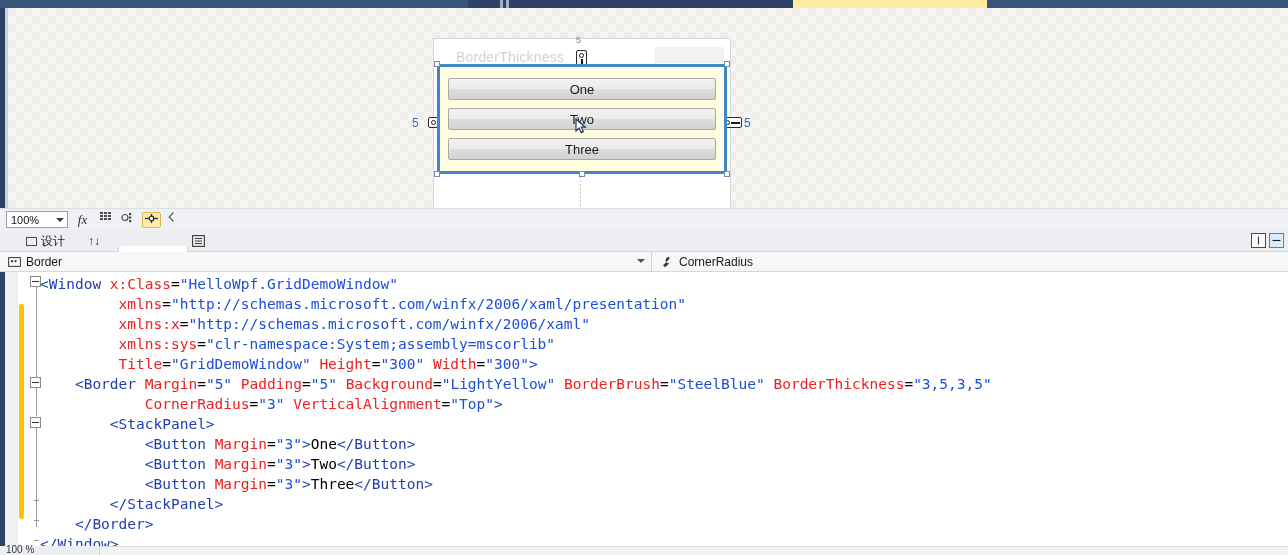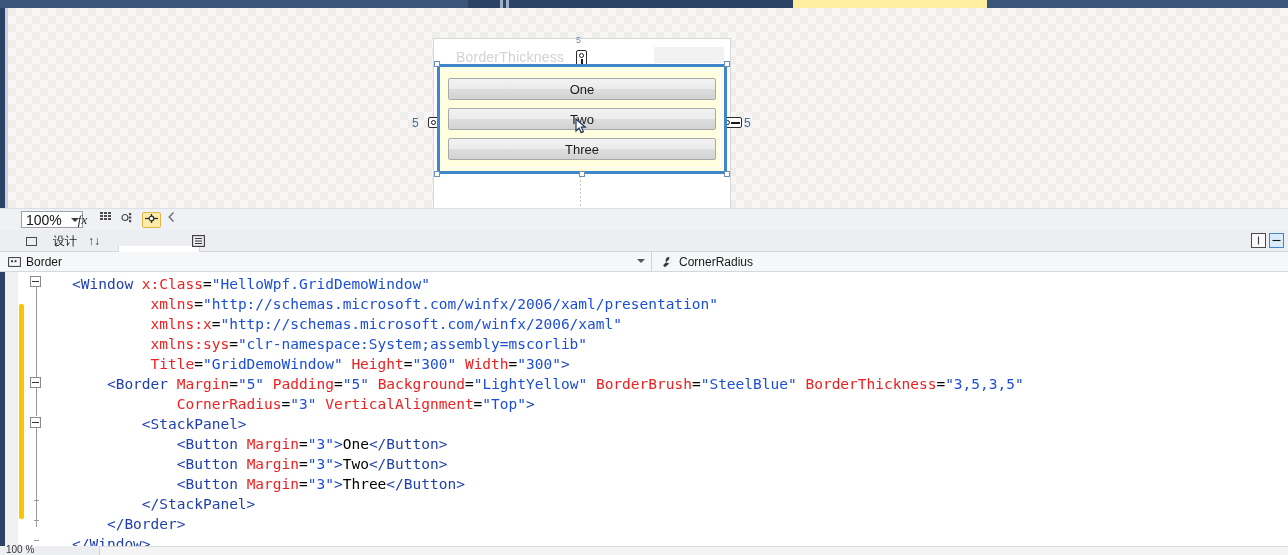--- a/index.html
+++ b/index.html
@@ -75,39 +75,39 @@
 
   .dashline{position:absolute;left:580px;top:168px;width:1px;height:38px;
      background:repeating-linear-gradient(to bottom,#c6c6c6 0 2px,transparent 2px 4px);}
 
   
   .cursor{position:absolute;left:575px;top:110px;width:13px;height:16px;}
 
   
   .toolrow{position:absolute;left:0;top:208px;width:1288px;height:22px;background:#eff1f4;
      border-top:1px solid #dcdfe3;box-sizing:border-box;}
-  .zoomsel{position:absolute;left:21px;top:2px;width:62px;height:17px;background:#ffffff;
-     border:1px solid #9aa0a6;box-sizing:border-box;font-size:14px;color:#111;
+  .zoomsel{position:absolute;left:6px;top:2px;width:62px;height:17px;background:#ffffff;
+     border:1px solid #9aa0a6;box-sizing:border-box;font-size:11px;color:#111;
      display:flex;align-items:center;padding-left:4px;font-family:"Liberation Sans",sans-serif;text-align:right;}
   .zoomsel .arrow{position:absolute;right:3px;top:6px;width:0;height:0;
      border-left:4px solid transparent;border-right:4px solid transparent;border-top:4px solid #3c3c3c;}
   .tbtn{position:absolute;top:3px;width:17px;height:16px;display:flex;justify-content:center;
      font-size:11px;color:#2b2b2b;}
   .tbtn.sel{background:#ffeaa8;border:1px solid #dcb84b;box-sizing:border-box;border-radius:2px;}
   .grid3{width:11px;height:9px;display:grid;grid-template-columns:repeat(3,3px);grid-template-rows:repeat(3,2px);gap:1px;}
   .grid3 i{background:#4a4a4a;display:block;}
   .scroll-h{position:absolute;left:424px;top:212px;width:848px;height:13px;background:#f0f0f0;}
   .scroll-h .thumb{position:absolute;left:6px;top:1px;width:652px;height:11px;background:#cdcdcd;}
   .scroll-h .rarr{position:absolute;right:4px;top:1px;width:0;height:0;
      border-top:5px solid transparent;border-bottom:5px solid transparent;border-left:6px solid #707070;}
 
   
   .tabrow{position:absolute;left:0;top:230px;width:1288px;height:22px;background:#eceef1;
      border-bottom:1px solid #d4d7db;box-sizing:border-box;}
-  .tabitem{position:absolute;top:0;height:22px;display:flex;align-items:center;gap:16px;
+  .tabitem{position:absolute;top:0;height:22px;display:flex;align-items:center;gap:4px;
      font-size:12px;color:#1a1a1a;padding:0 10px;box-sizing:border-box;font-family:"Liberation Sans",sans-serif;justify-content:space-between;}
   .tabitem.active{background:#ffffff;border-left:1px solid #d4d7db;border-right:1px solid #d4d7db;}
   .miniicon{width:11px;height:9px;border:1px solid #4a4a4a;box-sizing:border-box;display:inline-block;}
   .splitbtns{position:absolute;right:4px;top:3px;display:flex;gap:3px;}
   .sbtn{width:15px;height:15px;border:1px solid #4a4a4a;box-sizing:border-box;
      display:flex;align-items:center;justify-content:center;background:#fafafa;}
   .sbtn.on{border-color:#3f87c8;background:#d8ecfb;}
 
   
   .croprow{position:absolute;left:0;top:252px;width:1288px;height:20px;background:#f6f7f8;
@@ -127,21 +127,21 @@
   .change-bar{position:absolute;left:19px;top:32px;width:5px;height:215px;background:#fcc400;border-radius:2px;}
   .fold-col{position:absolute;left:30px;top:0;width:14px;height:283px;}
   .fold-line{position:absolute;left:6px;width:1px;background:#9a9a9a;}
   .fold-box{position:absolute;left:0;width:11px;height:11px;border:1px solid #8a8a8a;background:#ffffff;
      box-sizing:border-box;display:flex;align-items:center;justify-content:center;}
   .fold-box:before{content:"";width:7px;height:1px;background:#333;}
   .fold-tick{position:absolute;left:4px;width:5px;height:1px;background:#9a9a9a;}
 
   .code{position:absolute;left:40px;top:2px;font-family:"DejaVu Sans Mono",monospace;
      font-size:14.5px;line-height:20px;white-space:pre;color:#000000;}
-  .code .ln{height:20px;margin-left:32px;}
+  .code .ln{height:20px;}
   .tagb{color:#1f3faf;}    
   .attr{color:#ee2020;}    
   .val{color:#1c4fd8;}     
   .txt{color:#000000;}
 
   .statusbar{position:absolute;left:0;top:546px;width:1288px;height:9px;background:#f4f4f4;border-top:1px solid #dcdcdc;box-sizing:border-box;}
   .statuszoom{position:absolute;left:6px;top:-2px;font-size:10px;color:#333;font-family:"Liberation Sans",sans-serif;text-align:center;}
   .statusbox{position:absolute;left:0;top:546px;width:100px;height:9px;background:#eceef1;border-right:1px solid #d2d2d2;box-sizing:border-box;}
 </style>
 </head>

